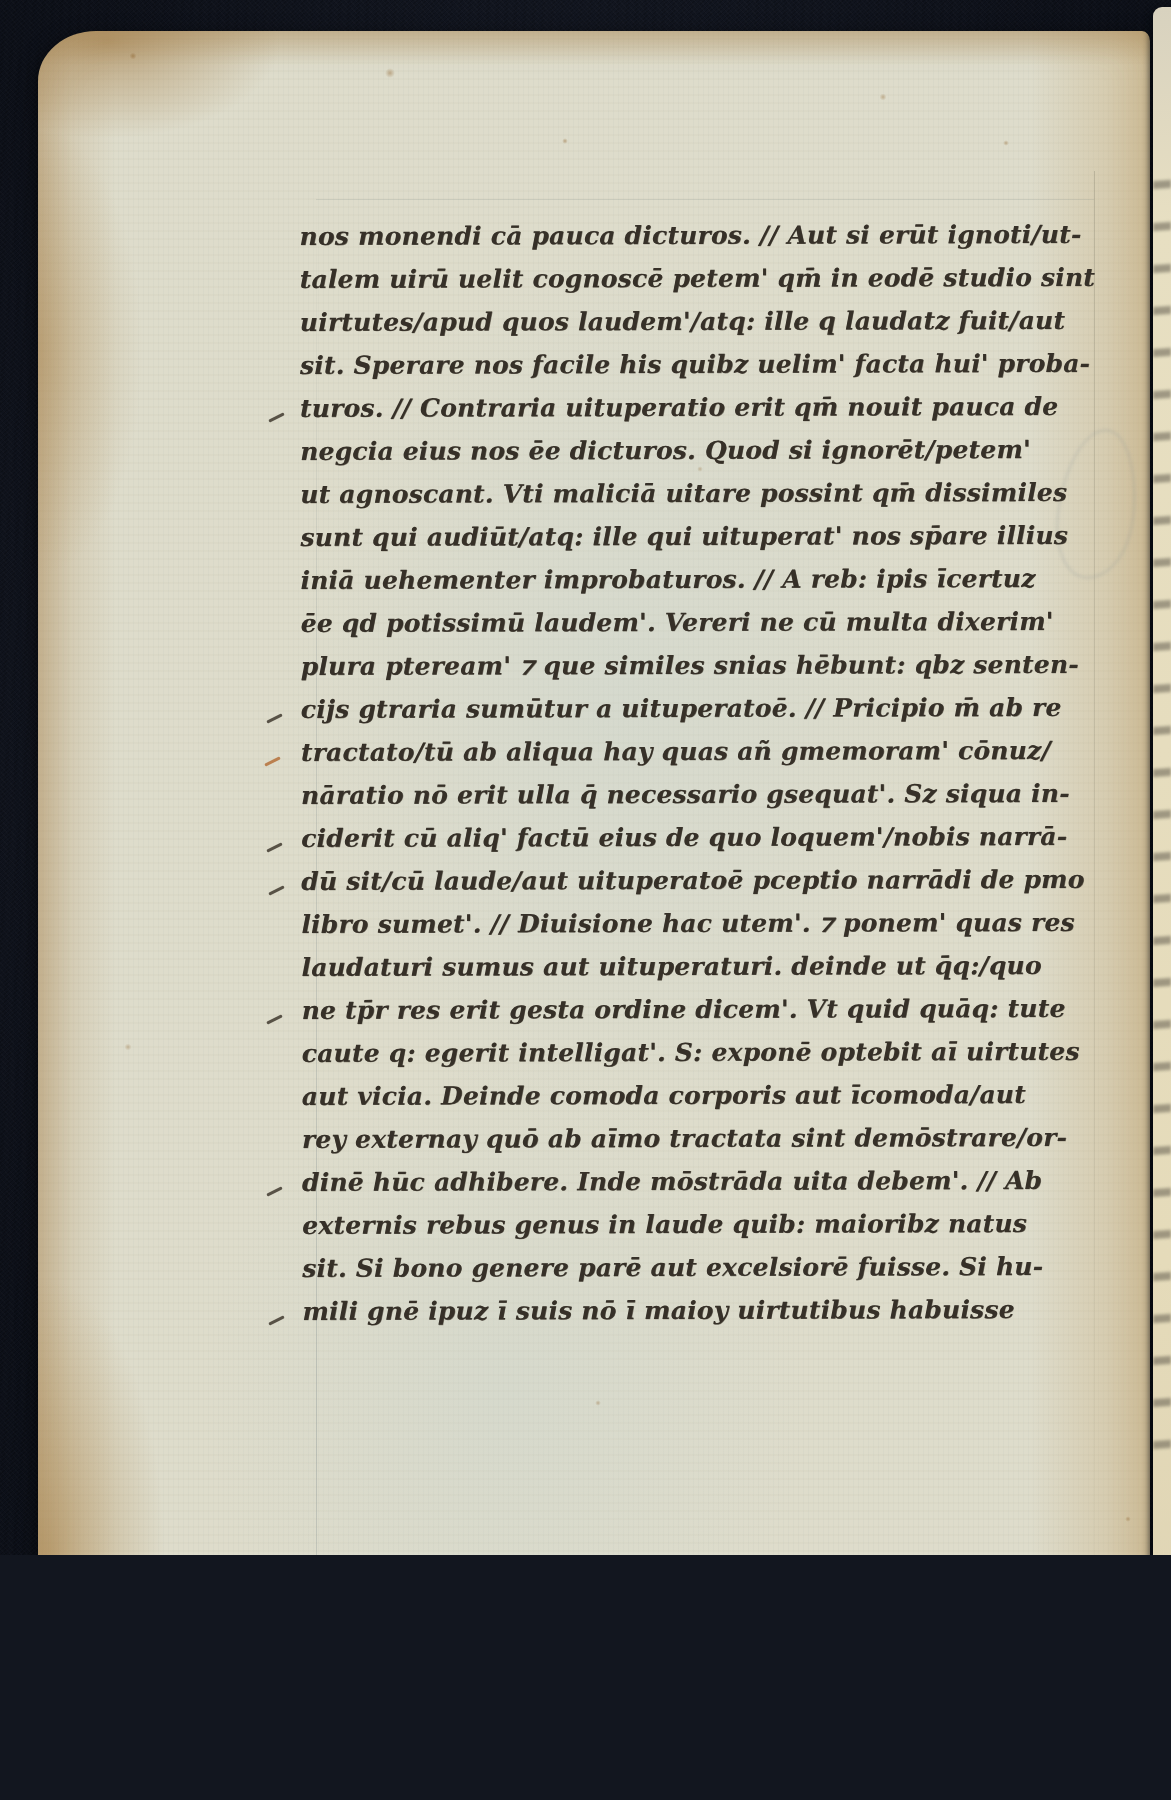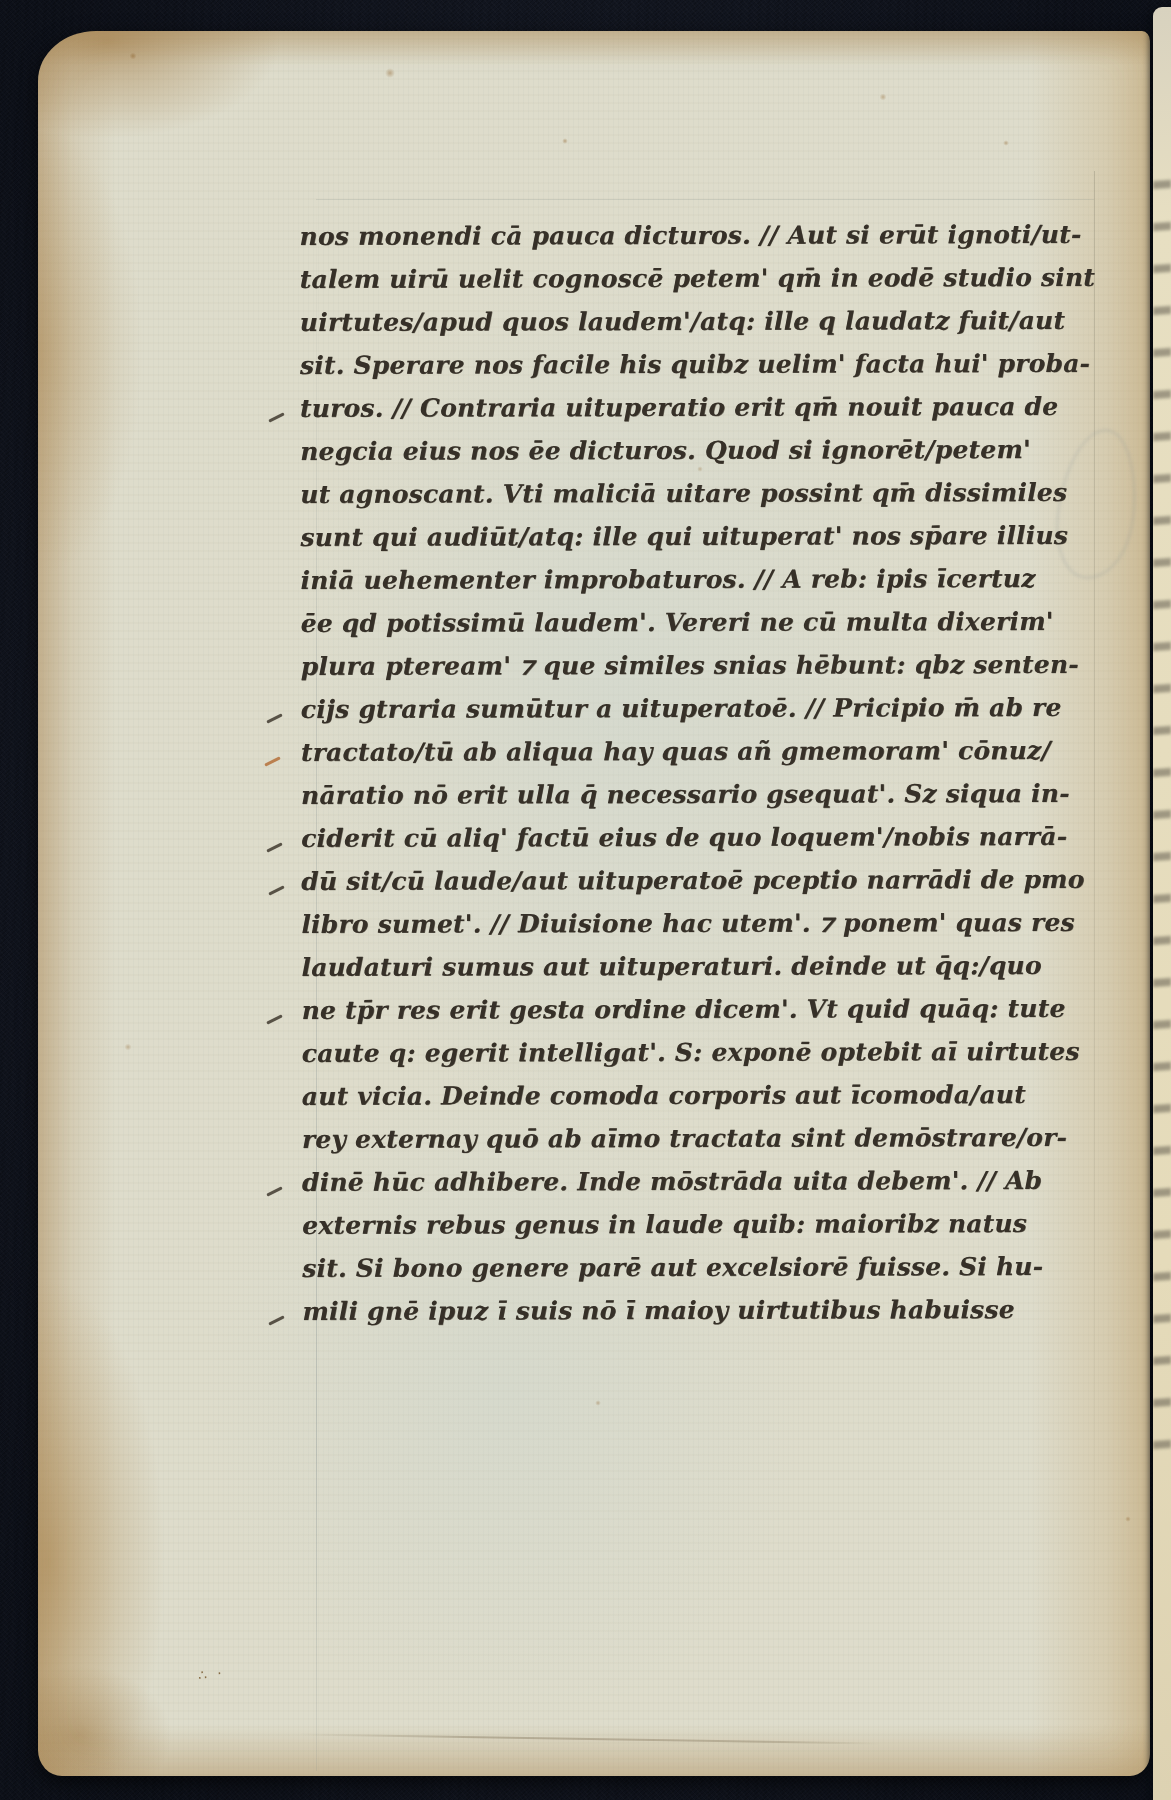--- a/index.html
+++ b/index.html
@@ -2,21 +2,21 @@
 <html><head>
 <meta charset="utf-8">
 <style>
   html,body{margin:0;padding:0;}
   body{
     width:1171px;height:1800px;overflow:hidden;
     font-family:"DejaVu Serif", serif;
     background:#12161f;
   }
   #screen{
-    position:relative;width:1171px;height:1800px;overflow:hidden;
+    position:relative;width:1171px;height:1555px;overflow:hidden;
     background:
       radial-gradient(ellipse at 50% 45%, rgba(255,255,255,0.03), rgba(0,0,0,0.35) 85%),
       repeating-linear-gradient(48deg, rgba(255,255,255,0.025) 0 1px, rgba(0,0,0,0) 1px 4px),
       repeating-linear-gradient(-42deg, rgba(0,0,0,0.18) 0 1px, rgba(0,0,0,0) 1px 3px),
       #141926;
   }
 
   
   .page{
     position:absolute;left:38px;top:31px;width:1112px;height:1745px;

